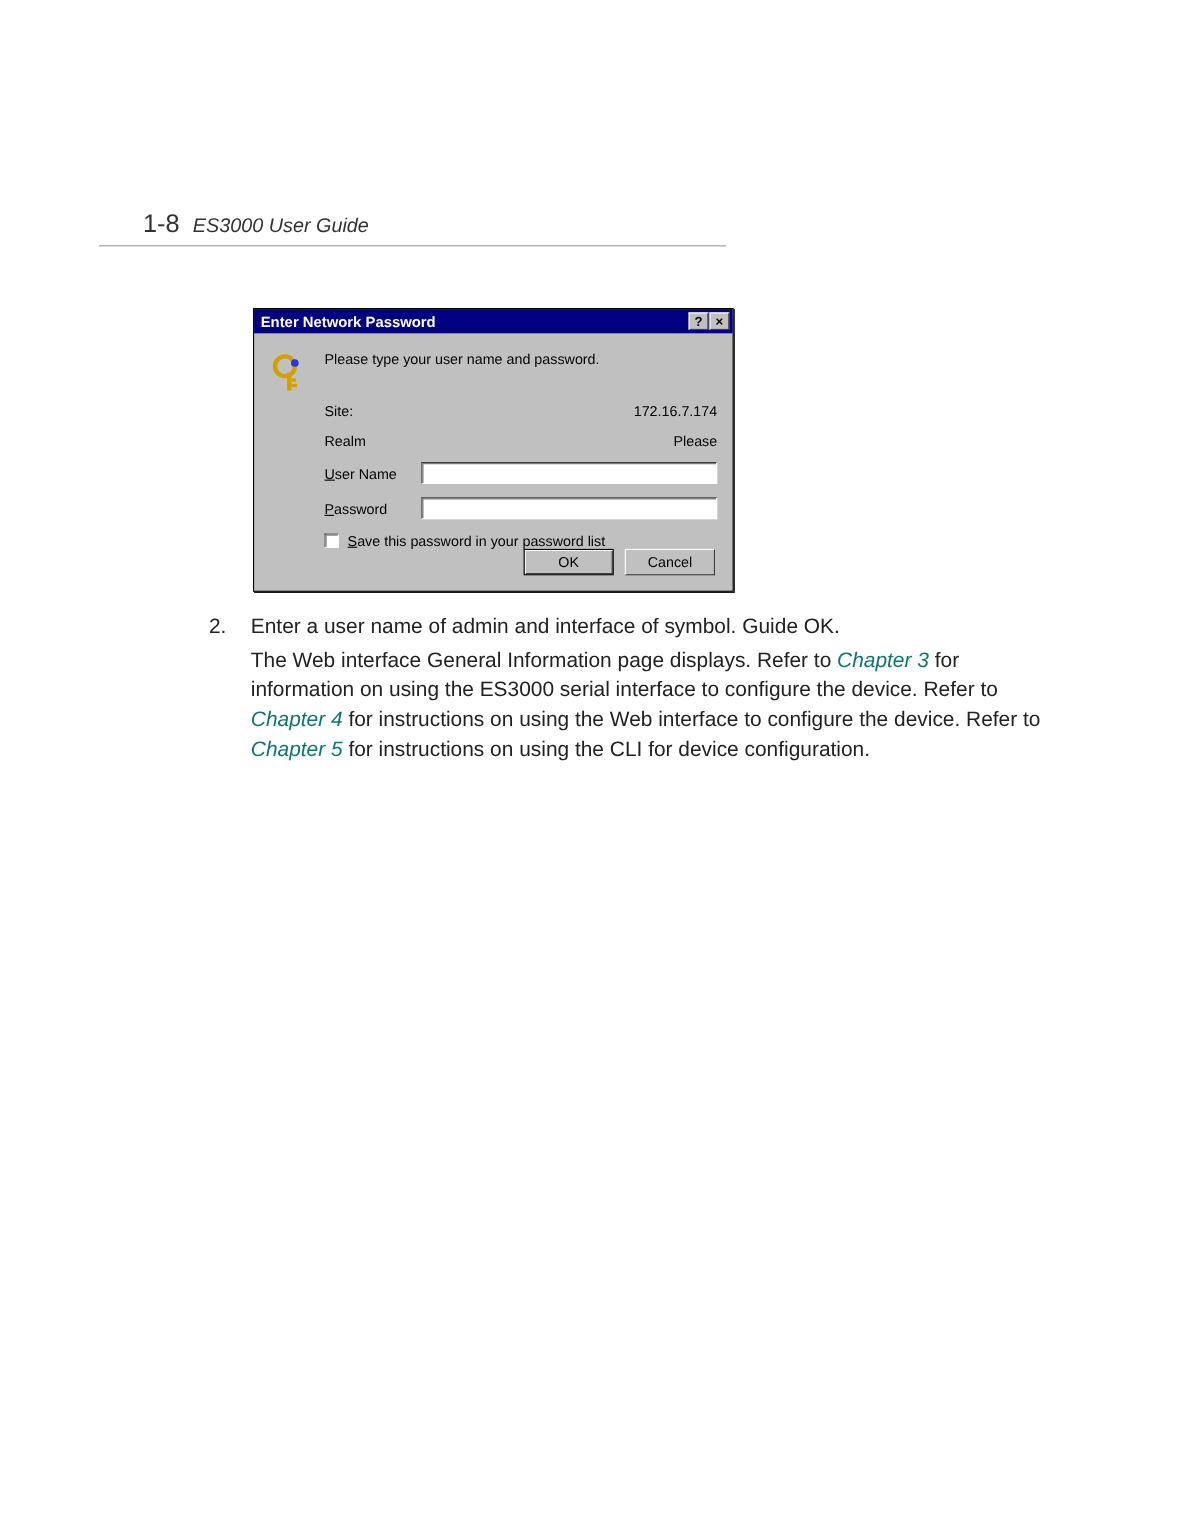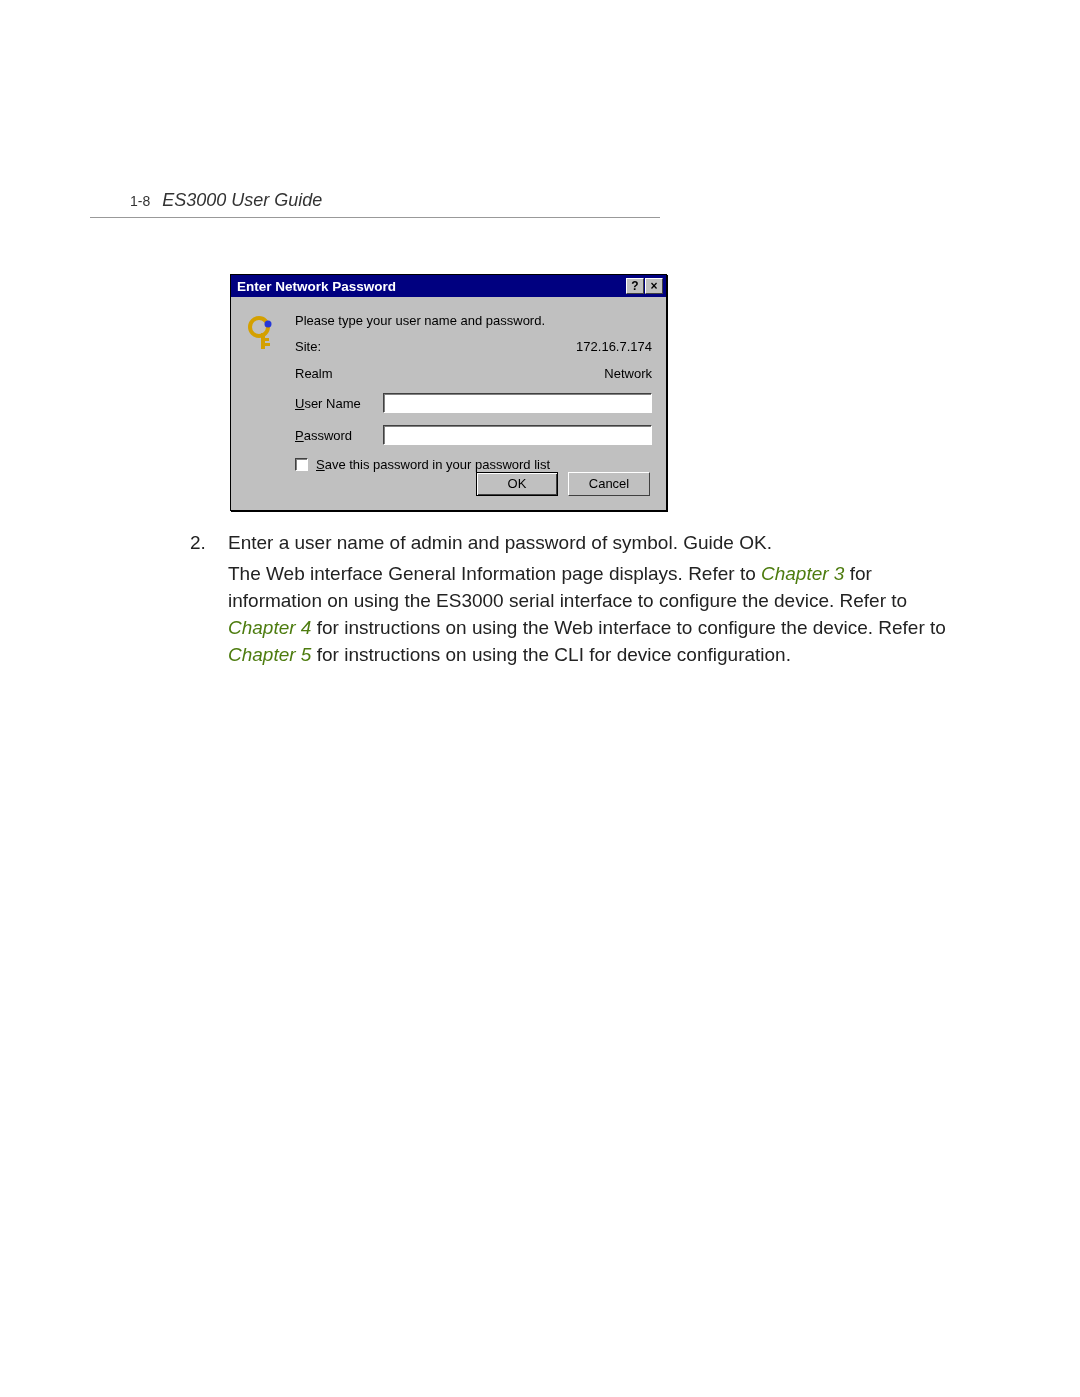--- a/index.html
+++ b/index.html
@@ -19,21 +19,21 @@
     align-items: baseline;
     font-size: 18px;
     font-style: italic;
     color: #333;
     margin-bottom: 6px;
     font-family: "Helvetica Neue", Arial, sans-serif;
     font-weight: 300;
   }
   .header-pagenum {
     font-style: normal;
-    font-size: 14px;
+    font-size: 23px;
     margin-right: 12px;
     color: #333;
     font-weight: 400;
   }
   .header-rule {
     position: relative;
     height: 2px;
     margin-bottom: 55px;
   }
   .header-rule::before {
@@ -109,21 +109,21 @@
     position: absolute;
     left: 16px;
     top: 18px;
     width: 36px;
     height: 36px;
   }
   .dlg-content {
     margin-left: 50px;
   }
   .dlg-instr {
-    margin-bottom: 11px;
+    margin-bottom: 32px;
   }
   .dlg-row {
     display: flex;
     align-items: center;
     margin-bottom: 12px;
   }
   .dlg-label {
     width: 88px;
   }
   .dlg-value {
@@ -205,21 +205,21 @@
   }
   .step-body {
     flex: 1;
   }
   .step-body p {
     margin: 0 0 4px 0;
   }
   .b { font-weight: 400; }
   .chlink {
     font-style: italic;
-    color: #4d7c0f;
+    color: #0f766e;
   }
 </style>
 </head>
 <body>
 
 <div class="page">
   <div class="header-row">
     <span class="header-pagenum">1-8</span>
     <span>ES3000 User Guide</span>
   </div>
@@ -243,21 +243,21 @@
         <div class="dlg-content">
           <div class="dlg-instr">Please type your user name and password.</div>
 
           <div class="dlg-row">
             <div class="dlg-label">Site:</div>
             <div class="dlg-value">172.16.7.174</div>
           </div>
 
           <div class="dlg-row">
             <div class="dlg-label">Realm</div>
-            <div class="dlg-value">Network</div>
+            <div class="dlg-value">Please</div>
           </div>
 
           <div class="dlg-row">
             <div class="dlg-label"><span class="u">U</span><span>ser Name</span></div>
             <input class="dlg-input" type="text" style="">
           </div>
 
           <div class="dlg-row">
             <div class="dlg-label"><span class="u">P</span><span>assword</span></div>
             <input class="dlg-input" type="password" style="">
@@ -274,21 +274,21 @@
           </div>
         </div>
       </div>
     </div>
   </div>
 
   <div class="step">
     <div class="step-num">2.</div>
     <div class="step-body">
       <p>
-        <span>Enter a user name of </span><span class="b">admin</span><span> and password of </span><span class="b">symbol</span><span>. Guide </span><span class="b">OK</span><span>.</span>
+        <span>Enter a user name of </span><span class="b">admin</span><span> and interface of </span><span class="b">symbol</span><span>. Guide </span><span class="b">OK</span><span>.</span>
       </p>
       <p>
         <span>The Web interface </span><span class="b">General Information</span><span> page displays. Refer to </span><span class="chlink">Chapter 3</span><span> for information on using the ES3000 serial interface to configure the device. Refer to </span><span class="chlink">Chapter 4</span><span> for instructions on using the Web interface to configure the device. Refer to </span><span class="chlink">Chapter 5</span><span> for instructions on using the CLI for device configuration.</span>
       </p>
     </div>
   </div>
 
 </div>
 
 </body></html>

